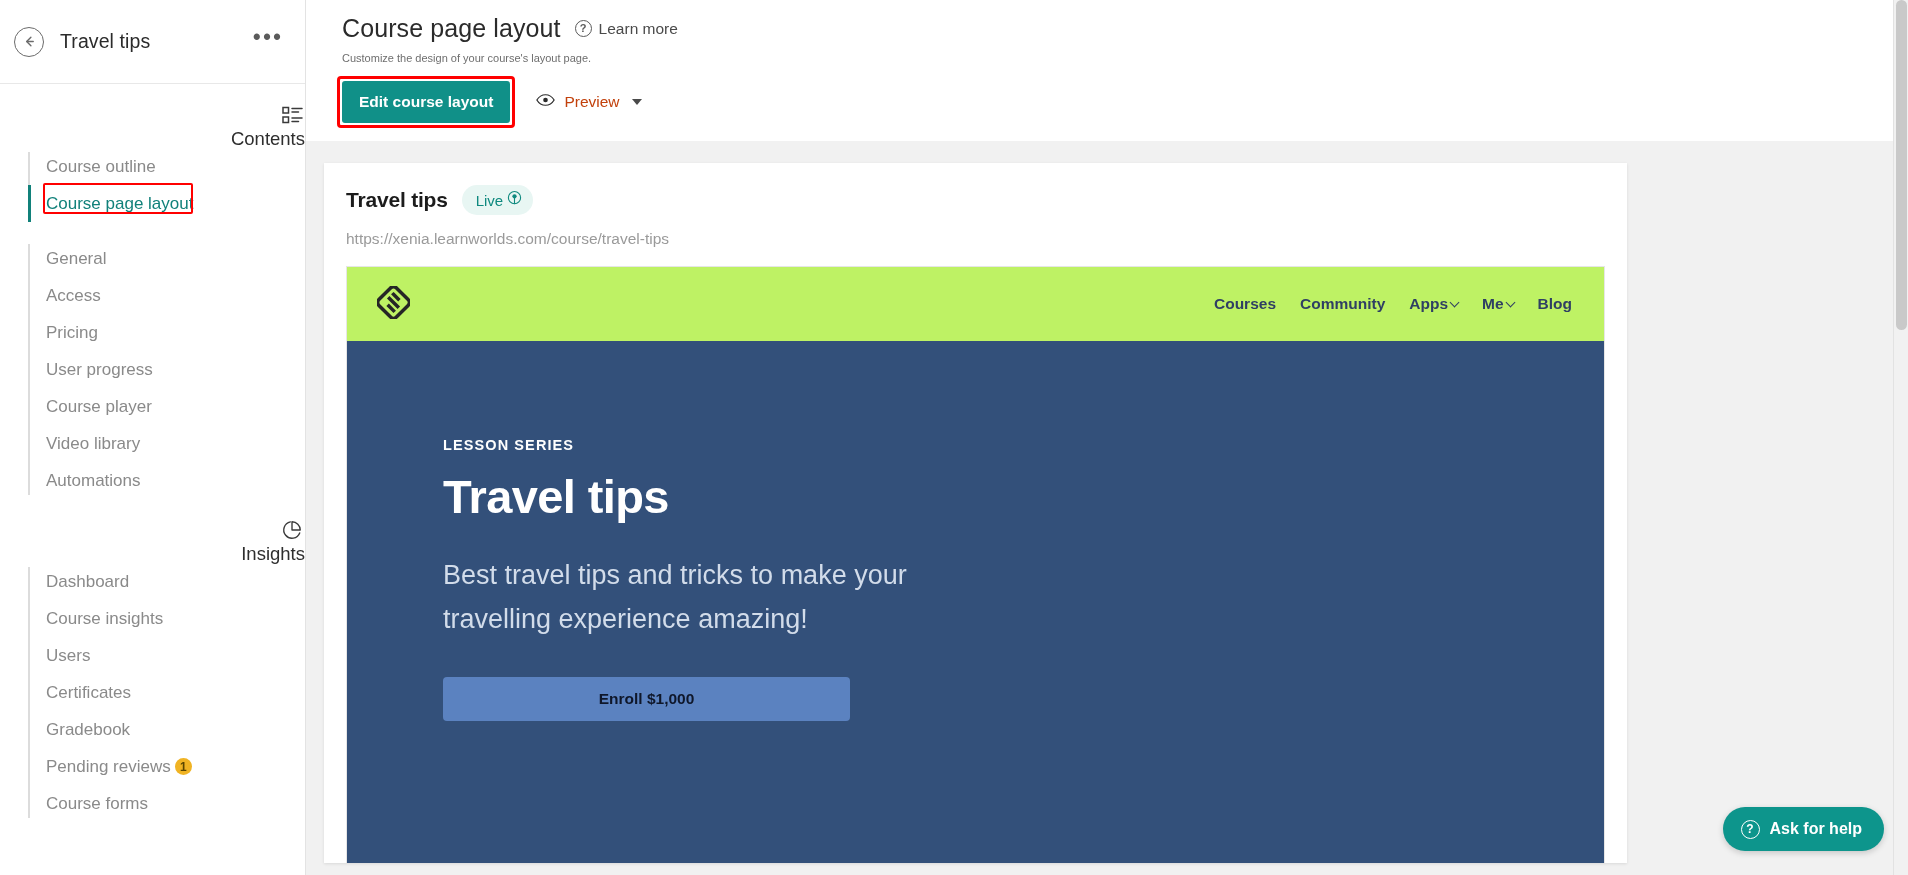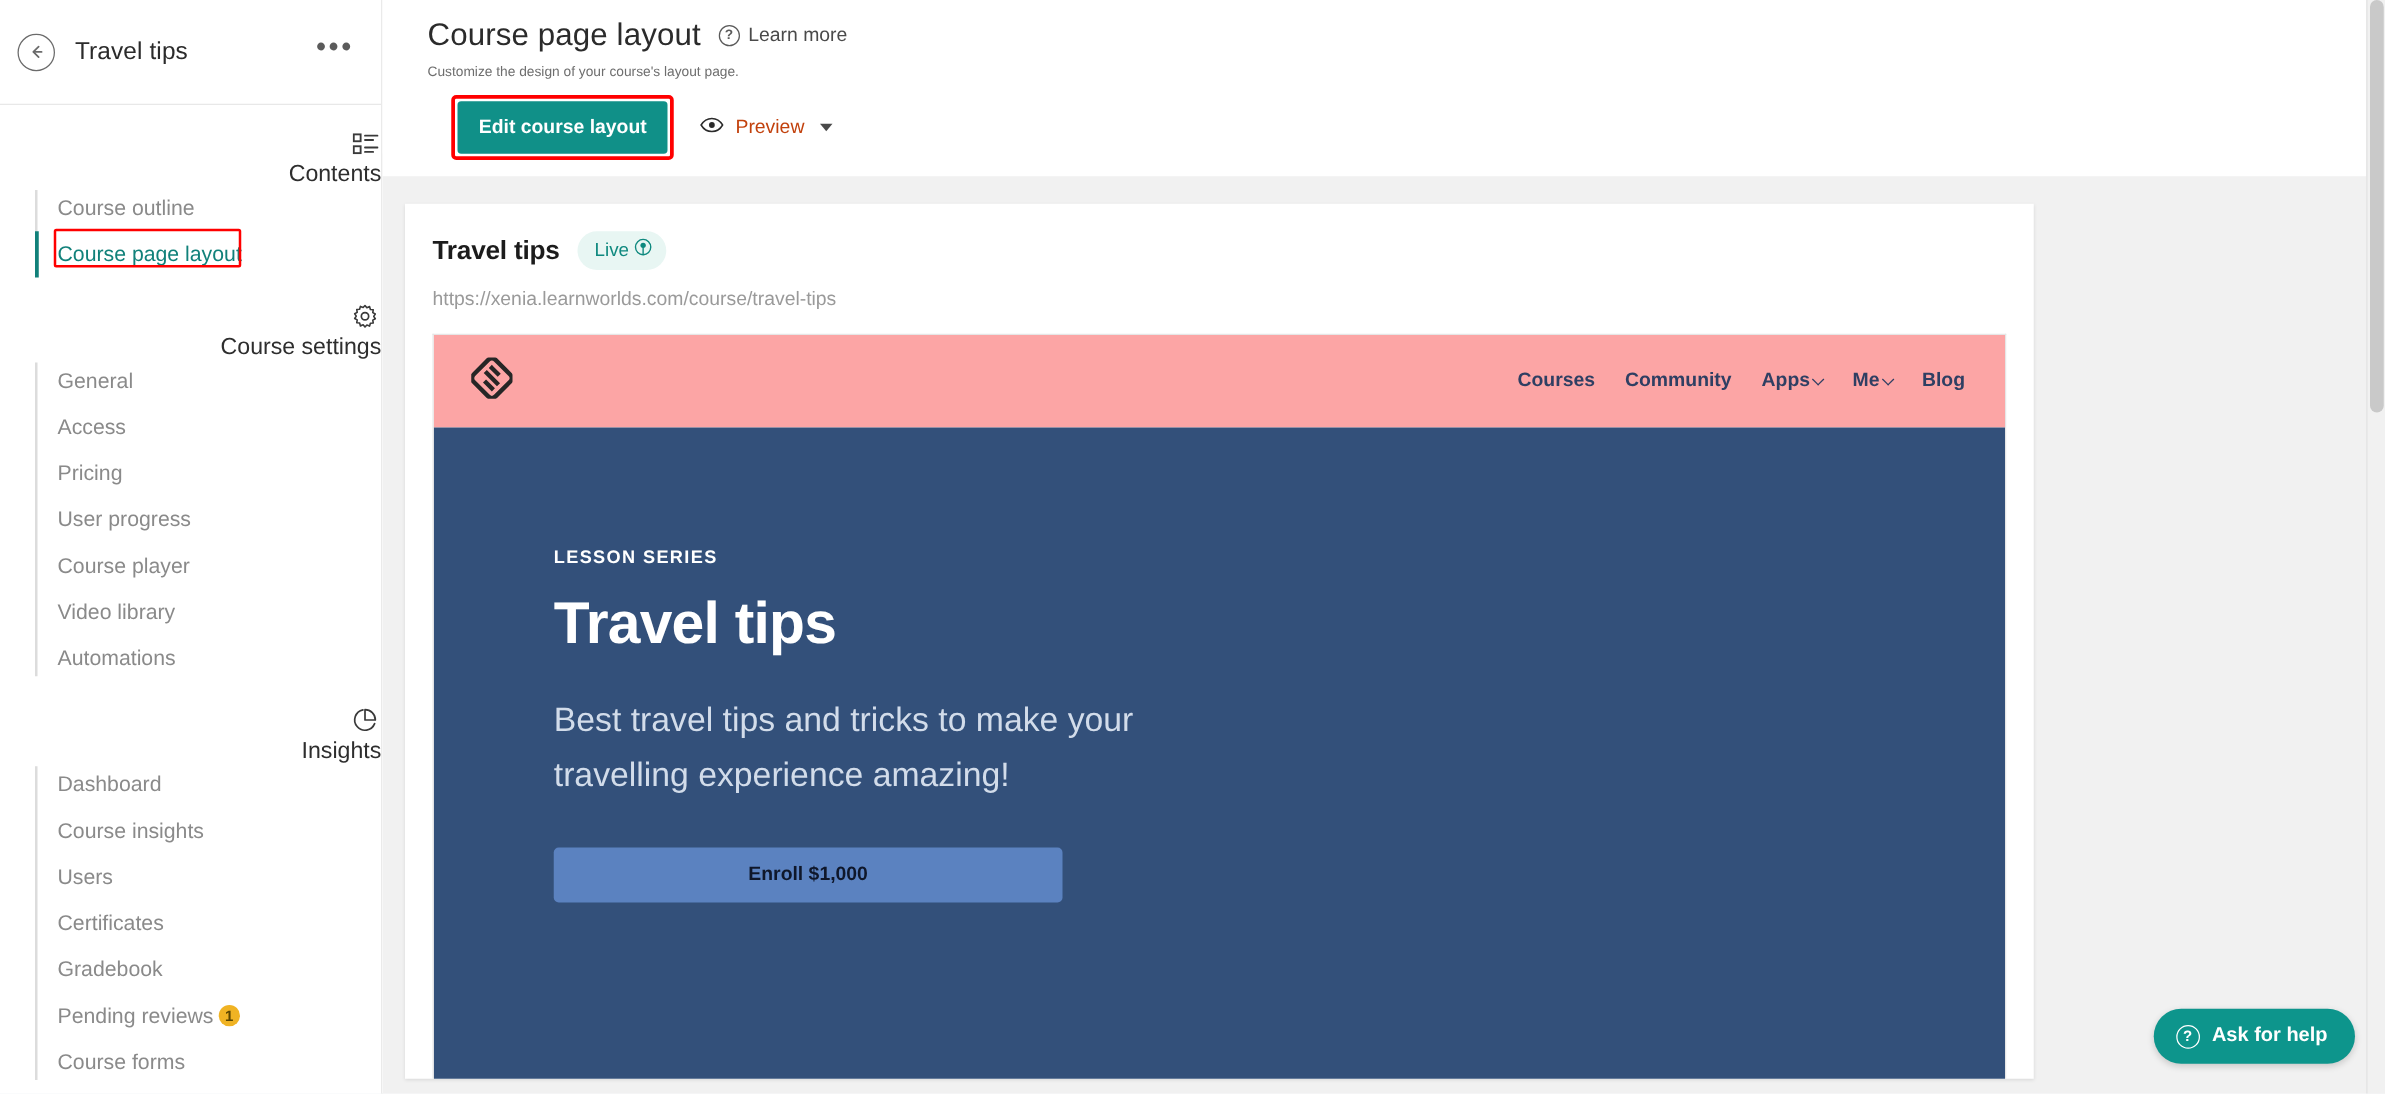--- a/index.html
+++ b/index.html
@@ -107,21 +107,21 @@
     color: #4a4a4a; font-size: 15.5px; cursor: pointer;
   }
   .q-circle {
     width: 17px; height: 17px; border-radius: 50%;
     border: 1.4px solid #5a5a5a; color: #5a5a5a;
     font-size: 11px; line-height: 15px; text-align: center;
     font-weight: 600; flex: 0 0 17px;
   }
   .mh-sub { margin-top: 9px; font-size: 11px; color: #6e6e6e; }
 
-  .actions { margin-top: 17px; display: flex; align-items: center; position: relative; margin-left: 24px; }
+  .actions { margin-top: 17px; display: flex; align-items: center; position: relative; }
   .btn-primary-wrap { position: relative; display: inline-block; }
   .btn-primary {
     background: #109088; color: #ffffff;
     font-size: 15.5px; font-weight: 700;
     border: none; border-radius: 3px;
     padding: 12px 17px;
     cursor: pointer;
     font-family: "Liberation Sans", sans-serif;
   }
   .hl-red {
@@ -168,21 +168,21 @@
   .site {
     margin: 18px 0 0 22px;
     width: 1259px; height: 100%;
     border: 1px solid #e6e6e6; border-bottom: none;
     background: #fff;
     overflow: hidden;
   }
   .site-nav {
     height: 74px; display: flex; align-items: center;
     padding: 0 32px 0 30px;
-    background: #fca5a5;
+    background: #bef264;
   }
   .site-nav-menu {
     margin-left: auto; display: flex; align-items: center; gap: 24px;
   }
   .snm-item {
     font-size: 15.5px; color: #2f3f63; font-weight: 600;
     display: flex; align-items: center; gap: 3px; cursor: pointer;
   }
   .chev {
     display:inline-block; width:7px; height:7px;
@@ -280,29 +280,20 @@
           <span>Course outline</span>
         </div>
         <div class="sb-item active">
           <span>Course page layout</span>
           <span class="hl-box"></span>
         </div>
       </div>
 
       <div class="sb-gap"></div>
 
-      <div class="sb-group-head">
-        <span class="gi">
-          <svg width="22" height="22" viewBox="0 0 24 24">
-            <circle cx="12" cy="12" r="3.2" fill="none" stroke="#3a3a3a" stroke-width="1.5"></circle>
-            <path d="M12 2.6 l1.6 1.9 2.4-.9 .7 2.5 2.5 .2-.4 2.5 2.2 1.2-1.4 2.1 1.4 2.1-2.2 1.2 .4 2.5-2.5 .2-.7 2.5-2.4-.9L12 21.4l-1.6-1.9-2.4 .9-.7-2.5-2.5-.2 .4-2.5-2.2-1.2 1.4-2.1-1.4-2.1 2.2-1.2-.4-2.5 2.5-.2 .7-2.5 2.4 .9z" fill="none" stroke="#3a3a3a" stroke-width="1.4" stroke-linejoin="round"></path>
-          </svg>
-        </span>
-        <span class="gl">Course settings</span>
-      </div>
       <div class="sb-sub">
         <div class="sb-item">
             <span>General</span>
           </div>
         <div class="sb-item">
             <span>Access</span>
           </div>
         <div class="sb-item">
             <span>Pricing</span>
           </div>

